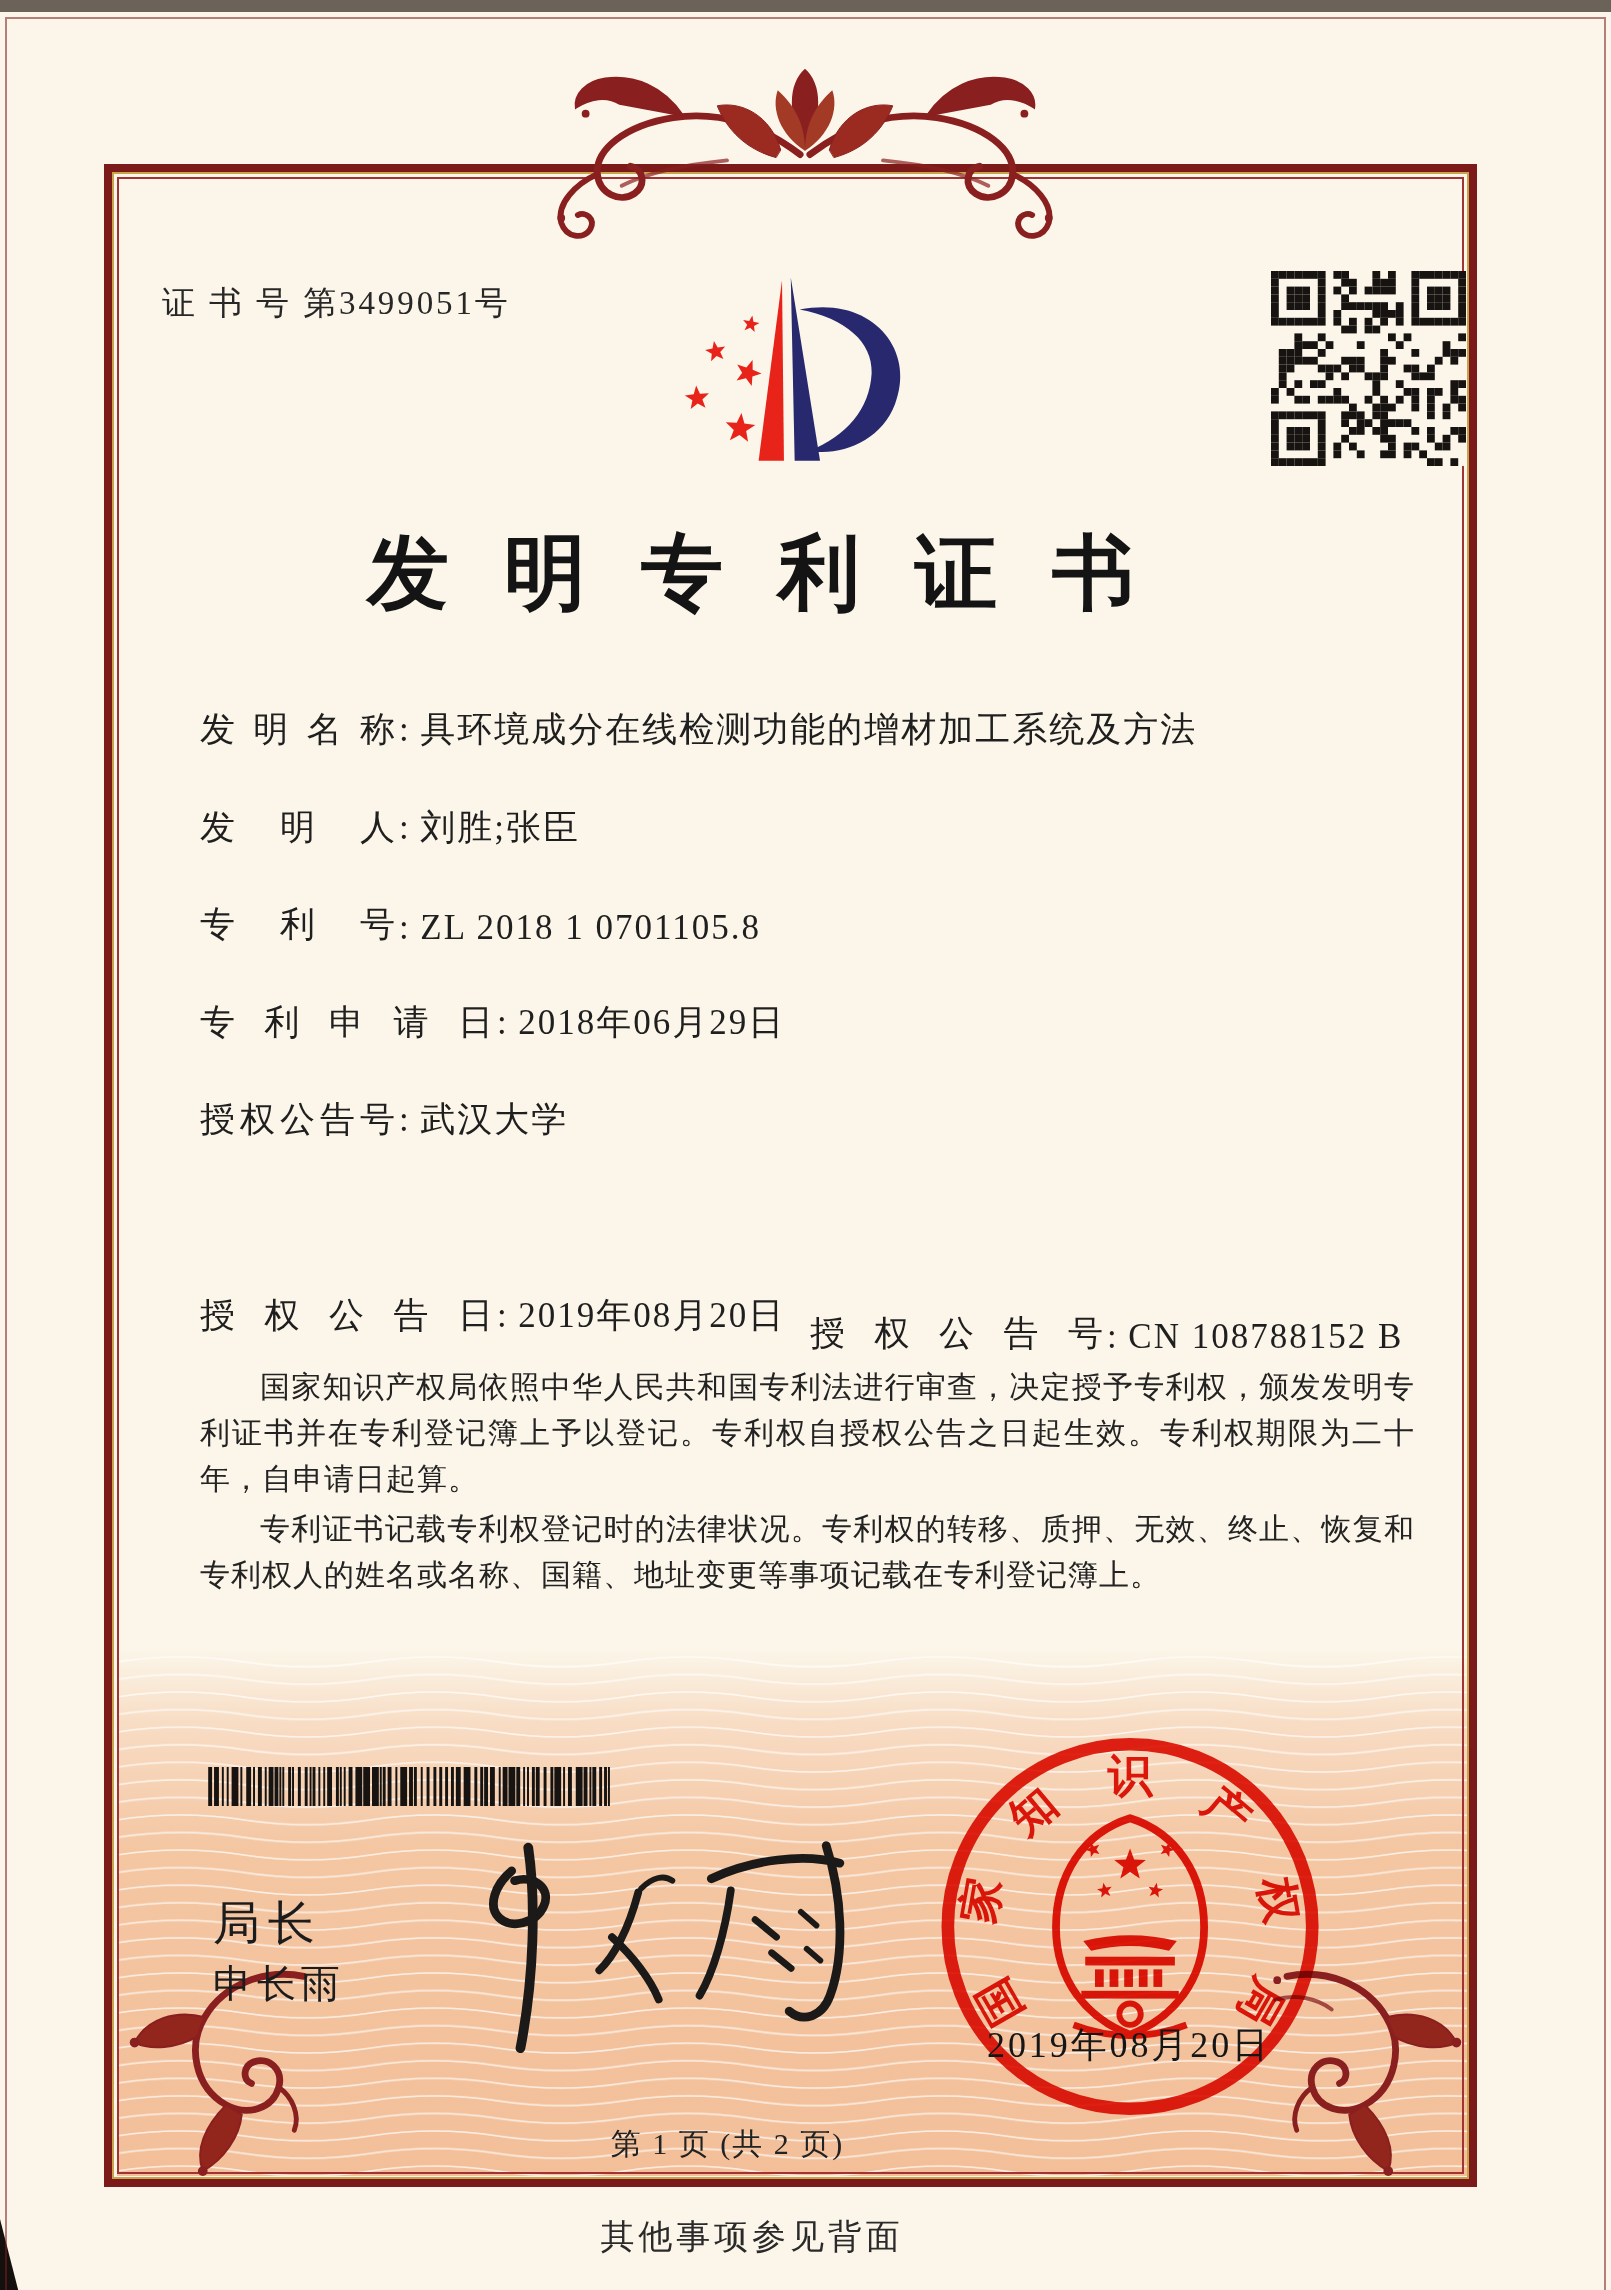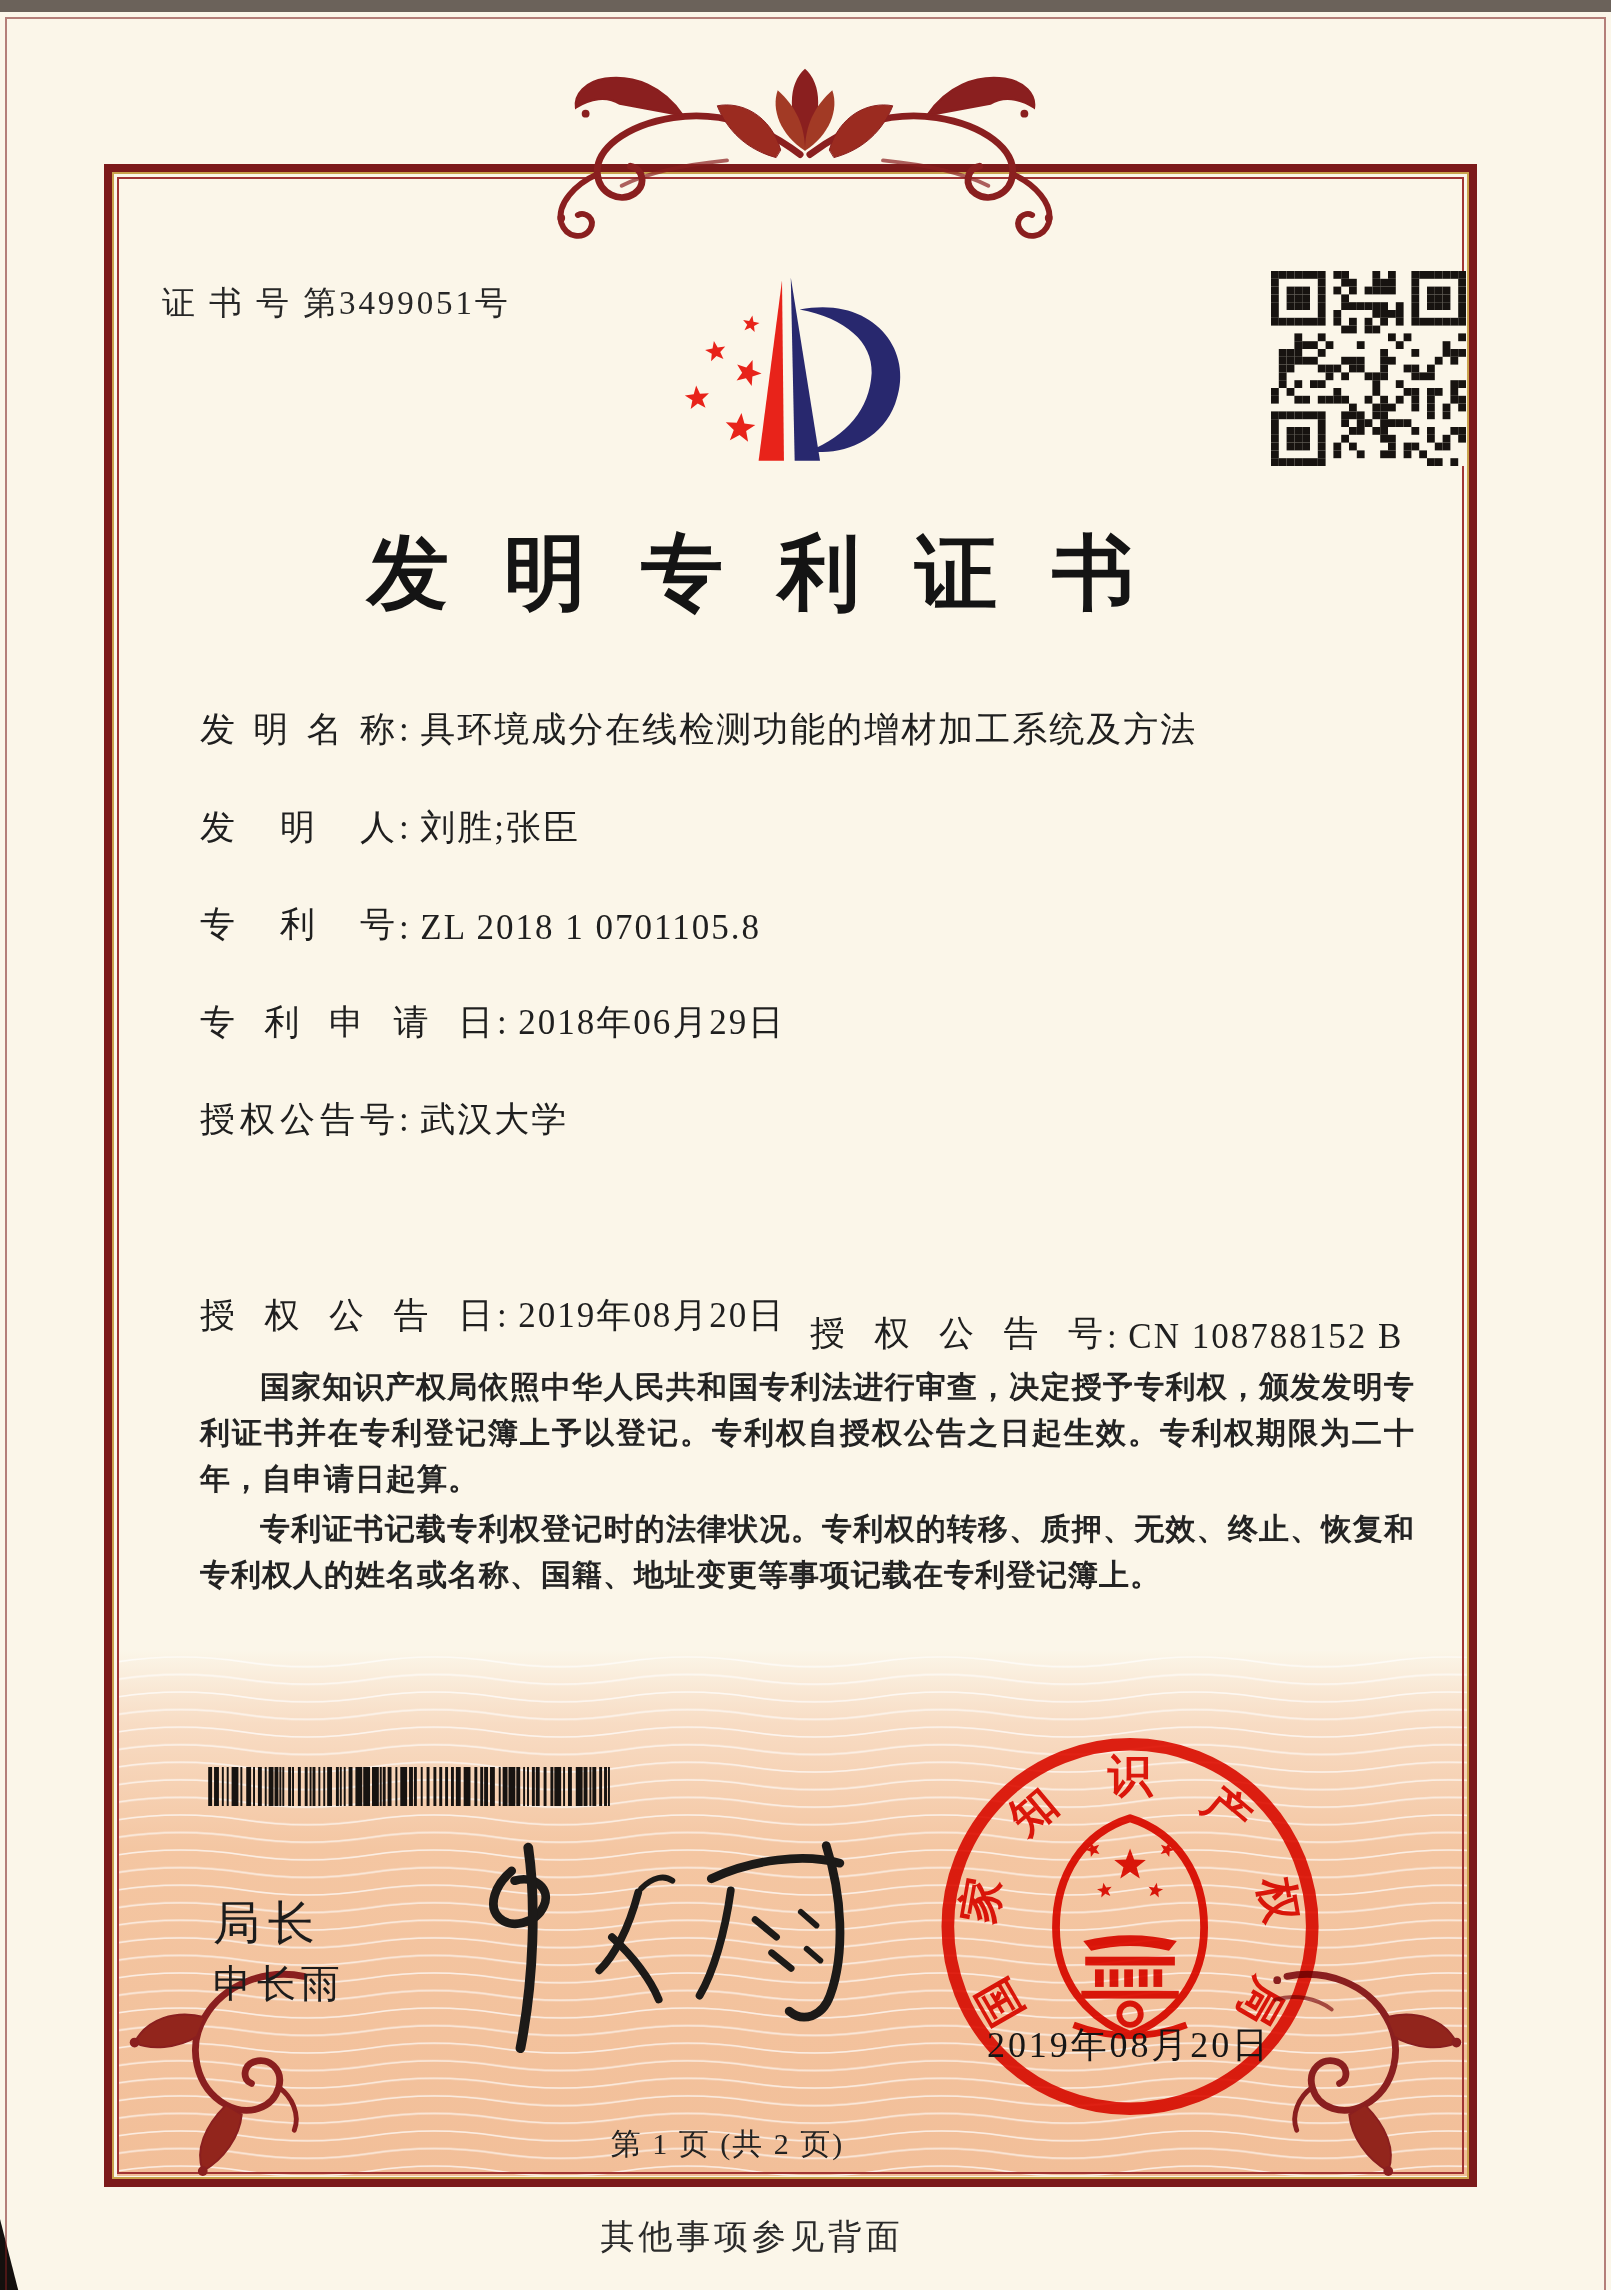--- a/index.html
+++ b/index.html
@@ -40,21 +40,21 @@
     white-space:nowrap;}
   .flabel{display:inline-block; width:195px; text-align:justify;
     text-align-last:justify; vertical-align:bottom;}
   .flabel.wide{width:293px;}
   .colon{margin:0 11.7px 0 3.9px;}
   .fval{letter-spacing:2px;}
   .grant2{position:absolute; left:610px; top:18px;}
   .legal{position:absolute; left:200px; top:1352px; width:1215px;
     font-size:30px; line-height:46px; color:#232323; text-align:justify;
     letter-spacing:1px;}
-  .legal p{margin:0 0 3.9px 0; text-indent:2em;font-weight:bold;}
+  .legal p{margin:0 0 3.9px 0; text-indent:2em;}
   .director-label{position:absolute; left:213px; top:1880px; font-size:47px;
     letter-spacing:7.8px; color:#1c1c1c;}
   .director-name{position:absolute; left:213px; top:1945px; font-size:39px;
     letter-spacing:4.9px; color:#1c1c1c;}
   .seal-date{position:absolute; left:934px; top:2009px; width:390px;
     text-align:center; font-size:36px; letter-spacing:2.9px; color:#161616; z-index:6;}
   .page-info{position:absolute; left:0; right:156px; top:2112px;
     text-align:center; font-size:30px; color:#222; letter-spacing:2px;}
   .footer-note{position:absolute; left:0; right:107px; top:2202px;
     text-align:center; font-size:34px; color:#2a2a2a; letter-spacing:3.9px;}

